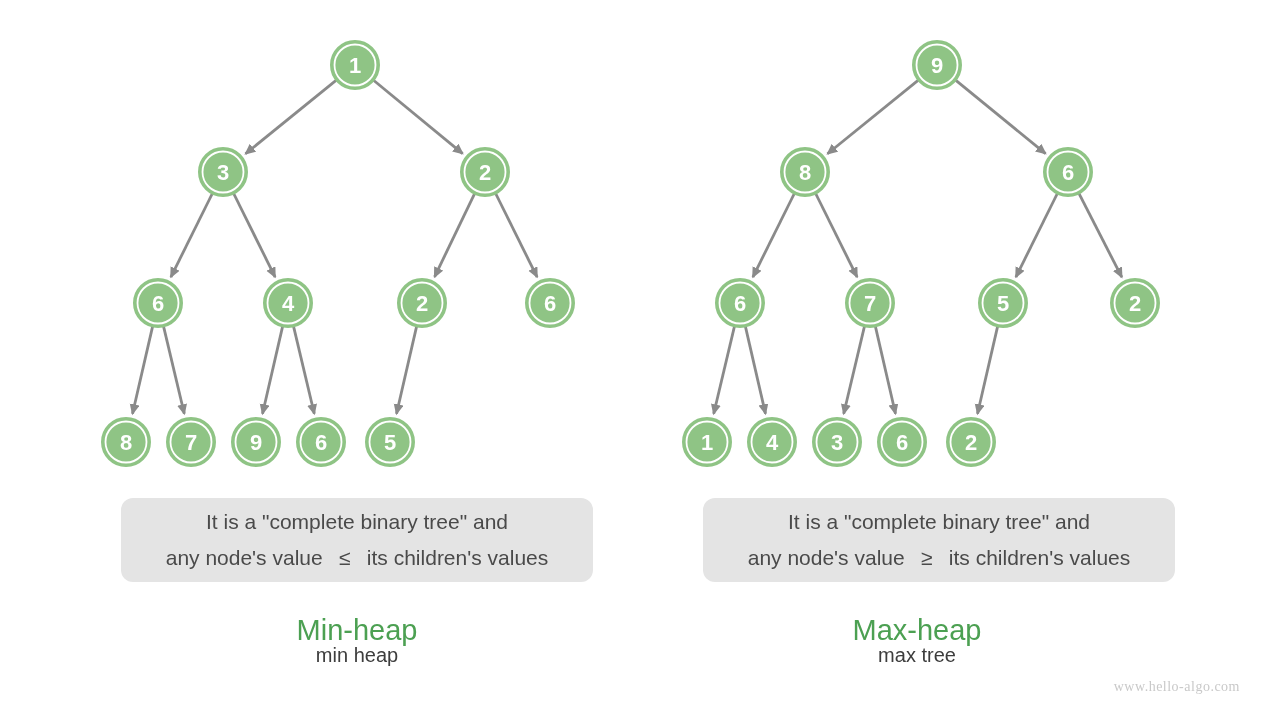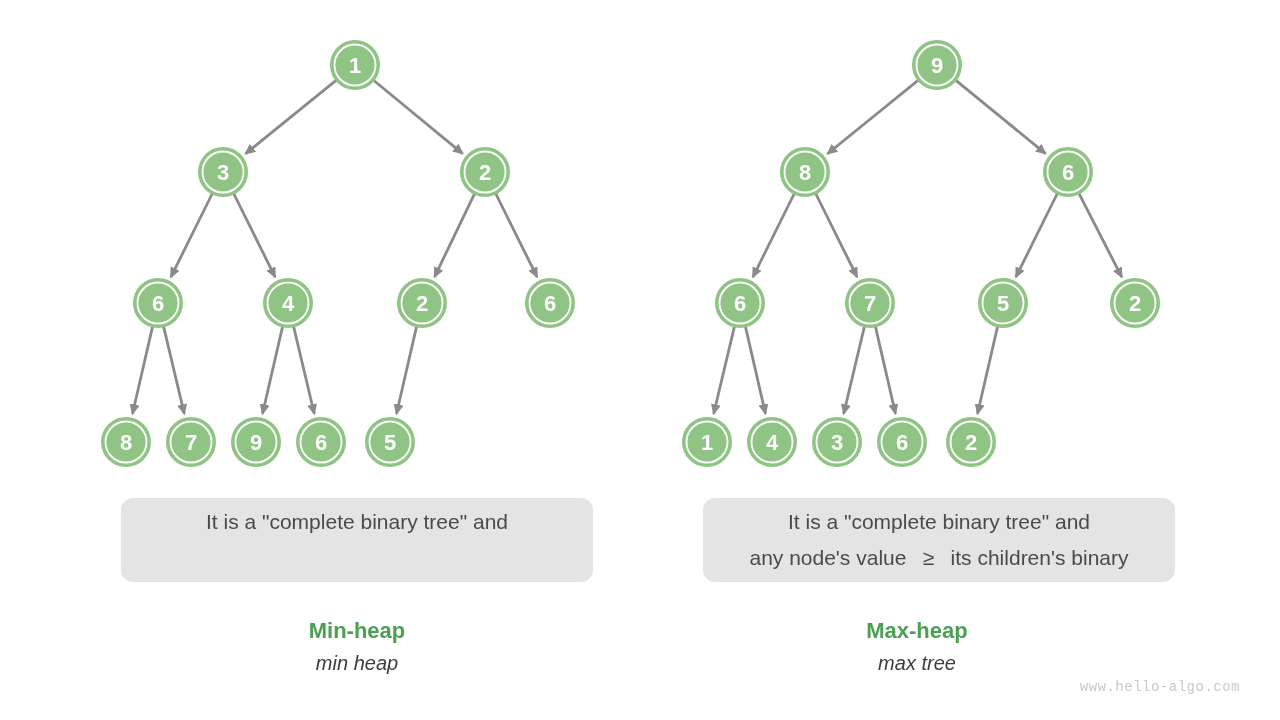--- a/index.html
+++ b/index.html
@@ -38,37 +38,36 @@
   .tree-footer {
     position: absolute;
     top: 617px;
     width: 400px;
     text-align: center;
   }
   .footer-left  { left: 157px; }
   .footer-right { left: 717px; }
   .tree-title {
     color: var(--title-green);
-    font-size: 22px;
-    font-weight: bold;
+    font-size: 29px;
+    font-weight: normal;
     line-height: 27px;
   }
   .tree-subtitle {
-    margin-top: 8px;
+    margin-top: 0;
     color: var(--subtitle);
     font-size: 20px;
     line-height: 22px;
-    font-style: italic;
   }
   .watermark {
     position: absolute;
     top: 679px;
     right: 40px;
     color: var(--watermark);
-    font-family: Liberation Mono, monospace;
+    font-family: Liberation Serif, serif;
     font-size: 14px;
     letter-spacing: 0.5px;
   }
 </style>
 </head>
 <body>
 
 <div class="canvas">
 
   <svg id="tree-svg" viewBox="0 0 1280 720">
@@ -220,25 +219,26 @@
         <g>
           <circle cx="971" cy="442" r="24" fill="#8FC485" stroke="#8FC485" stroke-width="2"></circle>
           <circle cx="971" cy="442" r="20.5" fill="none" stroke="#ffffff" stroke-width="1.8"></circle>
           <text x="971" y="450" text-anchor="middle" fill="#ffffff" font-size="22" font-weight="bold">2</text>
         </g>
       </g>
     </svg>
 
   <div class="caption-box caption-left">
     <div class="caption-line">It is a "complete binary tree" and</div>
+    <div class="caption-line">any node's value  ≤  its children's values</div>
   </div>
 
   <div class="caption-box caption-right">
     <div class="caption-line">It is a "complete binary tree" and</div>
-    <div class="caption-line">any node's value  ≥  its children's binary</div>
+    <div class="caption-line">any node's value  ≥  its children's values</div>
   </div>
 
   <div class="tree-footer footer-left">
     <div class="tree-title">Min-heap</div>
     <div class="tree-subtitle">min heap</div>
   </div>
 
   <div class="tree-footer footer-right">
     <div class="tree-title">Max-heap</div>
     <div class="tree-subtitle">max tree</div>

